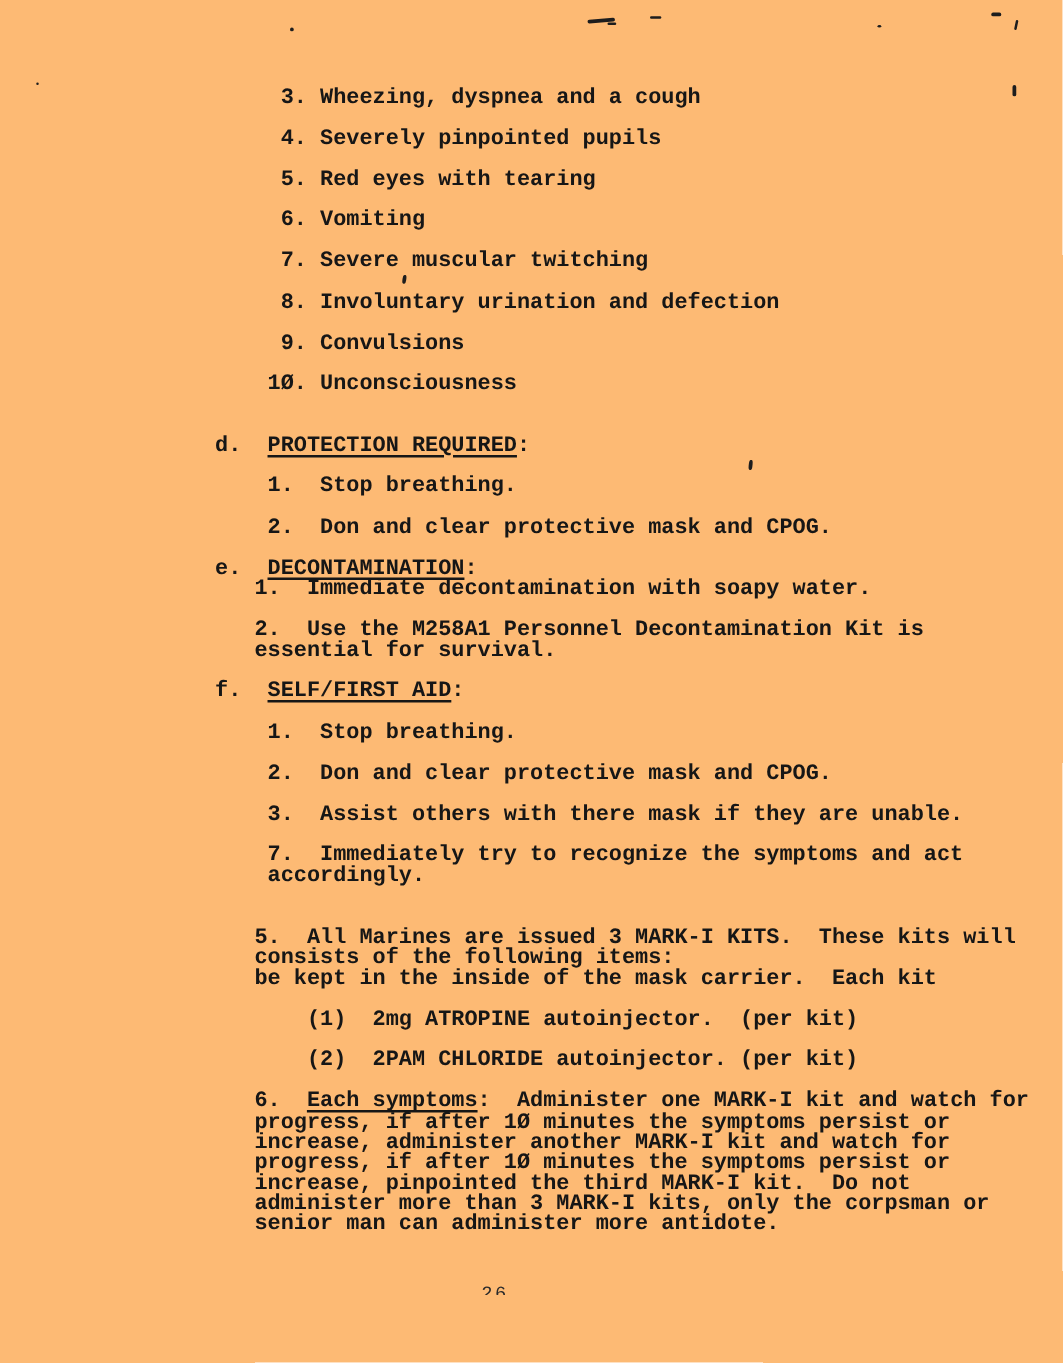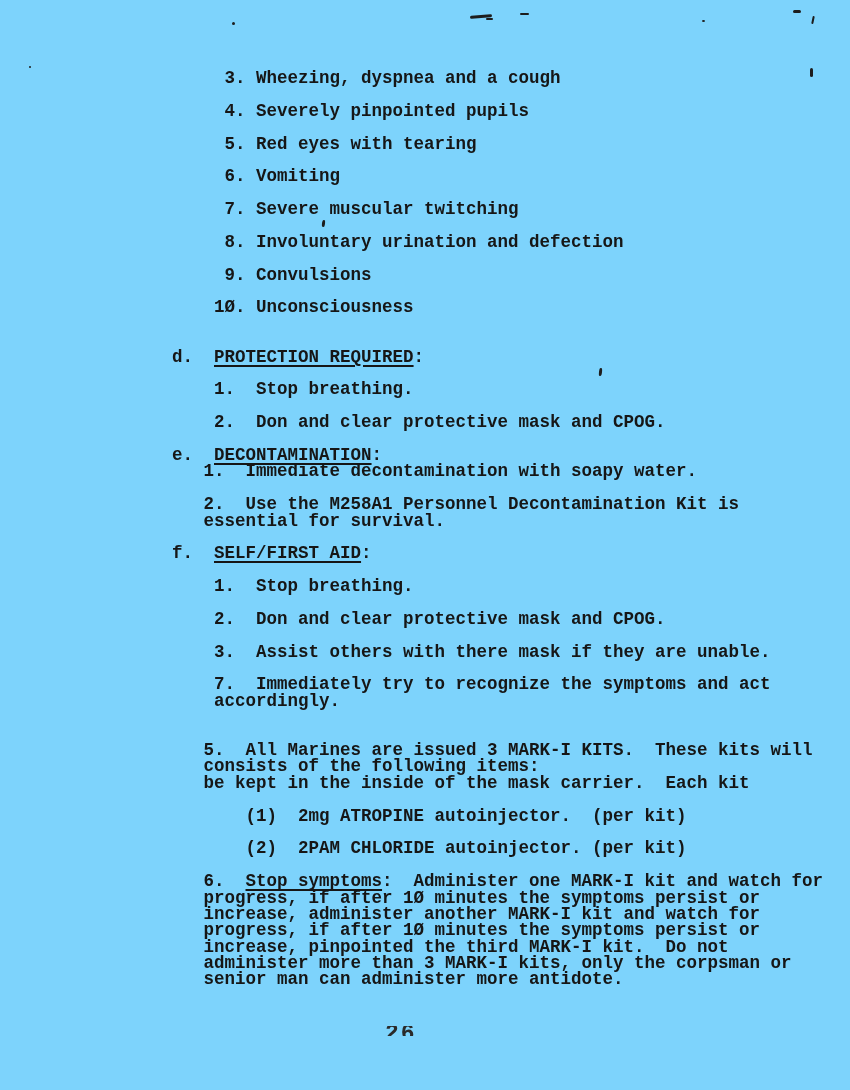--- a/index.html
+++ b/index.html
@@ -1,19 +1,19 @@
 <!DOCTYPE html>
 <html><head>
 <meta charset="utf-8">
 <style>
   html,body{margin:0;padding:0;background:#ffffff;}
   .page{
     position:relative;
     width:850px;height:1090px;
-    background:#7dd3fc;
+    background:#fdba74;
     overflow:hidden;
     font-family:"Liberation Mono","DejaVu Sans Mono",monospace;
     color:#161616;
   }
   .doc{
     position:absolute;
     left:172px;top:70px;
     font-size:17.5px;
     font-weight:700;
     color:#161616;
@@ -31,21 +31,21 @@
     text-underline-offset:3px;
     text-align:right;
   }
   .pagenum-clip{
     position:absolute;
     left:385px;top:1026px;
     width:36px;height:10px;
     overflow:hidden;
   }
   .pagenum-clip span{
-    font-size:23px;font-weight:700;letter-spacing:2px;
+    font-size:15px;font-weight:400;letter-spacing:2px;
     line-height:17px;color:#2a2a2a;
   }
   .speck{position:absolute;background:#1d1d1d;}
   .round{border-radius:50%;}
   .soft{border-radius:2px;}
 </style>
 </head>
 <body>
 
 <div class="page">
@@ -93,21 +93,21 @@
       <div class="line"><span></span></div>
       <div class="line"><span></span></div>
       <div class="line"><span>   5.  All Marines are issued 3 MARK-I KITS.  These kits will</span></div>
       <div class="line"><span>   consists of the following items:</span></div>
       <div class="line"><span>   be kept in the inside of the mask carrier.  Each kit</span></div>
       <div class="line"><span></span></div>
       <div class="line"><span>       (1)  2mg ATROPINE autoinjector.  (per kit)</span></div>
       <div class="line"><span></span></div>
       <div class="line"><span>       (2)  2PAM CHLORIDE autoinjector. (per kit)</span></div>
       <div class="line"><span></span></div>
-      <div class="line"><span>   6.  </span><span class="u">Stop symptoms</span><span>:  Administer one MARK-I kit and watch for</span></div>
+      <div class="line"><span>   6.  </span><span class="u">Each symptoms</span><span>:  Administer one MARK-I kit and watch for</span></div>
       <div class="line"><span>   progress, if after 1Ø minutes the symptoms persist or</span></div>
       <div class="line"><span>   increase, administer another MARK-I kit and watch for</span></div>
       <div class="line"><span>   progress, if after 1Ø minutes the symptoms persist or</span></div>
       <div class="line"><span>   increase, pinpointed the third MARK-I kit.  Do not</span></div>
       <div class="line"><span>   administer more than 3 MARK-I kits, only the corpsman or</span></div>
       <div class="line"><span>   senior man can administer more antidote.</span></div>
     </div>
 
   <div class="pagenum-clip">
     <span>26</span>

